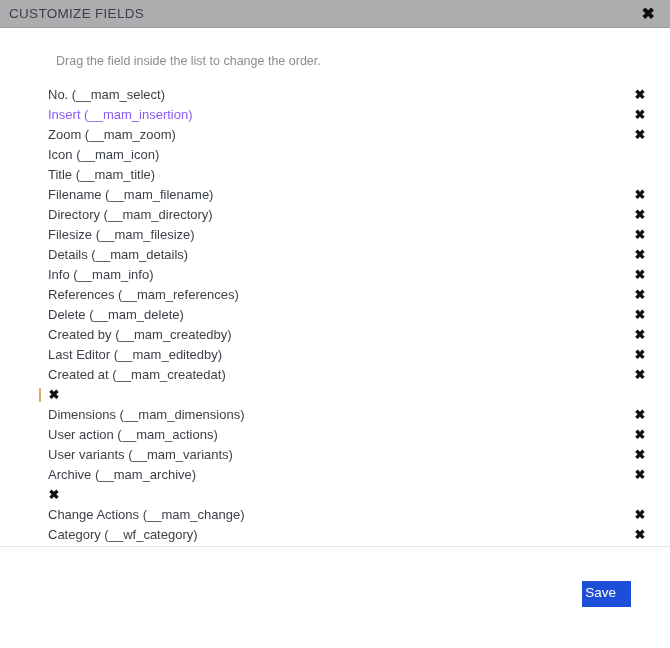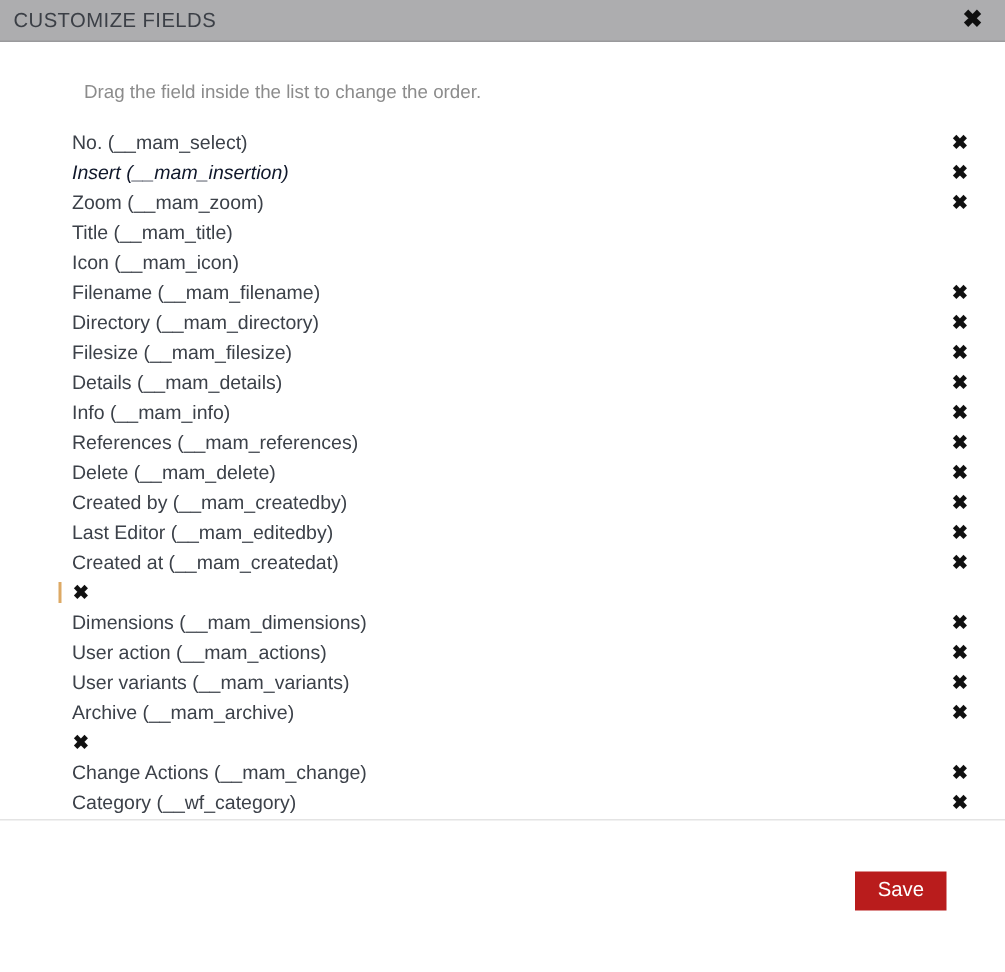--- a/index.html
+++ b/index.html
@@ -88,22 +88,21 @@
   .field-row.locked { cursor: default; }
 
   .field-label {
     font-size: 13px;
     color: #3c4149;
     line-height: 20px;
     white-space: nowrap;
     user-select: none;
   }
   .field-row.disabled .field-label {
-    color: #0f172a;
-    font-style: italic;
+    color: #8b5cf6;
   }
 
   .field-remove {
     font-size: 13px;
     font-weight: bold;
     color: #101010;
     line-height: 20px;
     cursor: pointer;
     width: 12px;
     text-align: center;
@@ -128,26 +127,26 @@
     min-height: 90px;
     border-top: 1px solid #e4e4e4;
     background: #ffffff;
     display: flex;
     align-items: flex-start;
     justify-content: flex-end;
     padding: 34px 39px 0 0;
     box-sizing: border-box;
   }
   .save-button {
-    background: #b91c1c;
+    background: #1d4ed8;
     color: #ffffff;
     border: none;
     font-family: "Liberation Sans", sans-serif;
     font-size: 13.5px;
-    padding: 5px 15px 6px 15px;
+    padding: 5px 15px 6px 3px;
     line-height: 1.1;
     cursor: pointer;
     border-radius: 0;
     text-align: center;
   }
 </style>
 </head>
 <body>
 
 <div class="dialog">
@@ -168,25 +167,25 @@
         </li>
         <li class="field-row disabled">
           <span class="field-label">Insert (__mam_insertion)</span>
           <span class="field-remove">✖</span>
         </li>
         <li class="field-row">
           <span class="field-label">Zoom (__mam_zoom)</span>
           <span class="field-remove">✖</span>
         </li>
         <li class="field-row locked">
+          <span class="field-label">Icon (__mam_icon)</span>
+          <span class="field-remove hidden"></span>
+        </li>
+        <li class="field-row locked">
           <span class="field-label">Title (__mam_title)</span>
-          <span class="field-remove hidden"></span>
-        </li>
-        <li class="field-row locked">
-          <span class="field-label">Icon (__mam_icon)</span>
           <span class="field-remove hidden"></span>
         </li>
         <li class="field-row">
           <span class="field-label">Filename (__mam_filename)</span>
           <span class="field-remove">✖</span>
         </li>
         <li class="field-row">
           <span class="field-label">Directory (__mam_directory)</span>
           <span class="field-remove">✖</span>
         </li>

